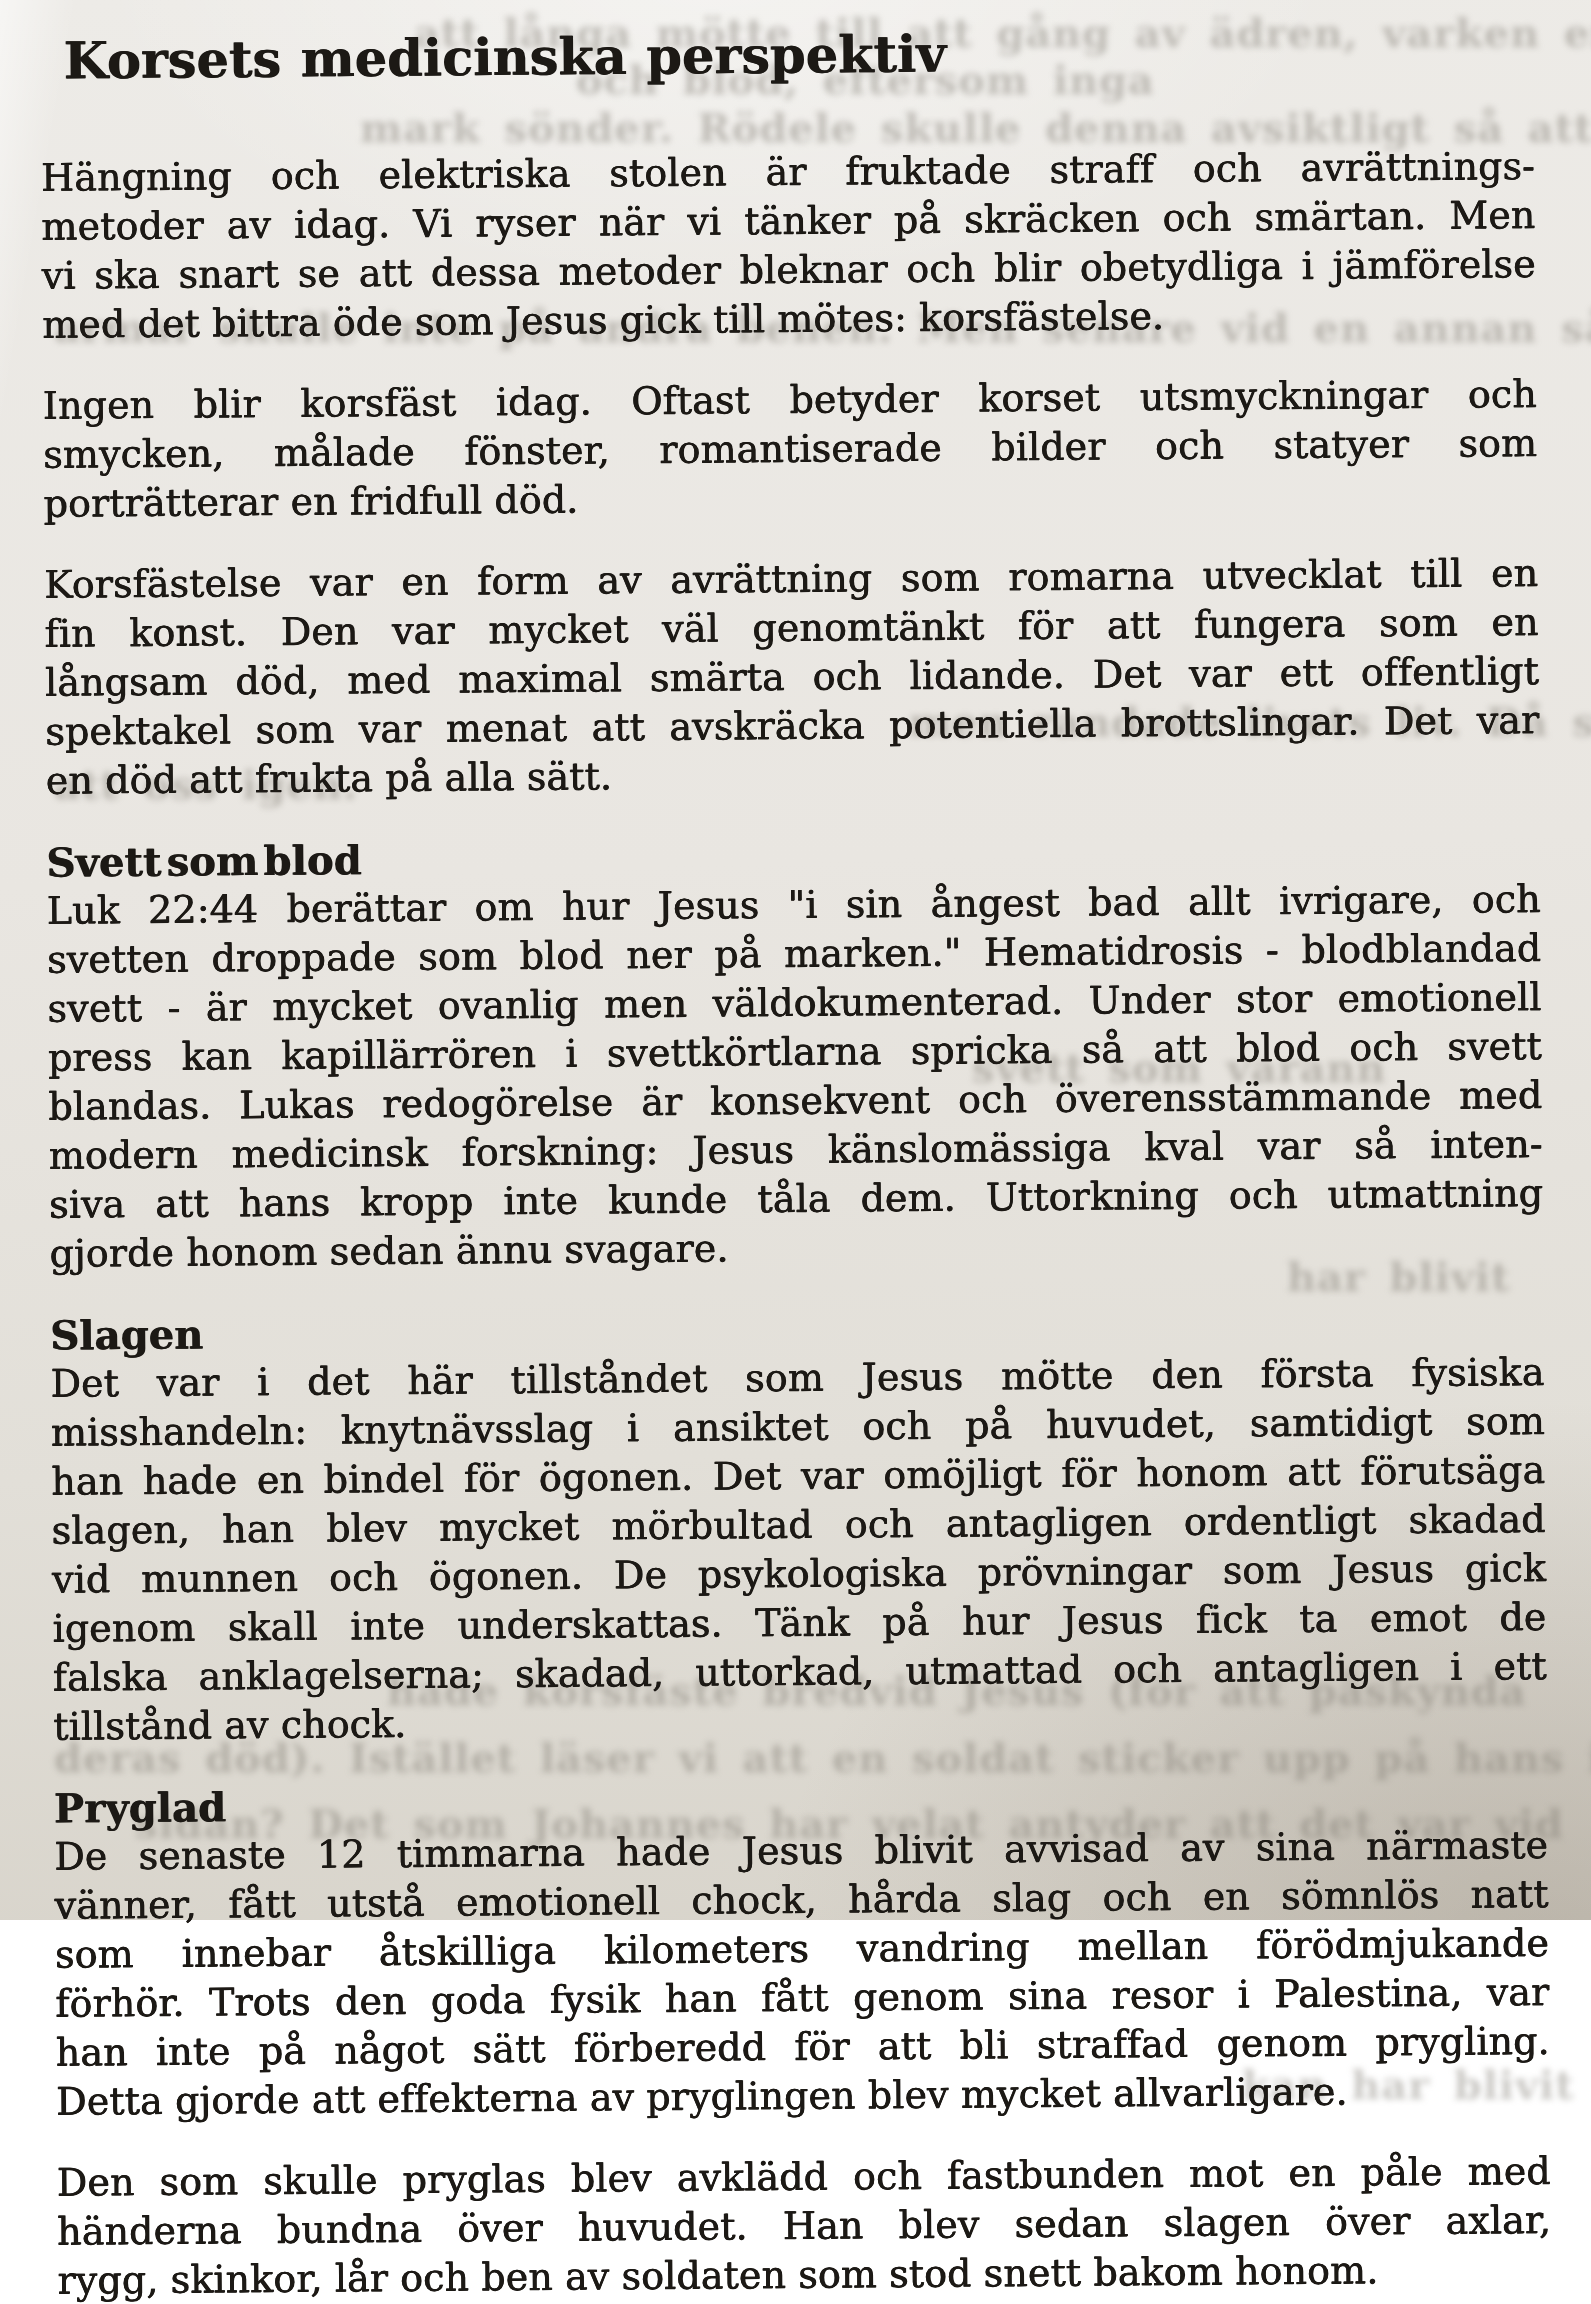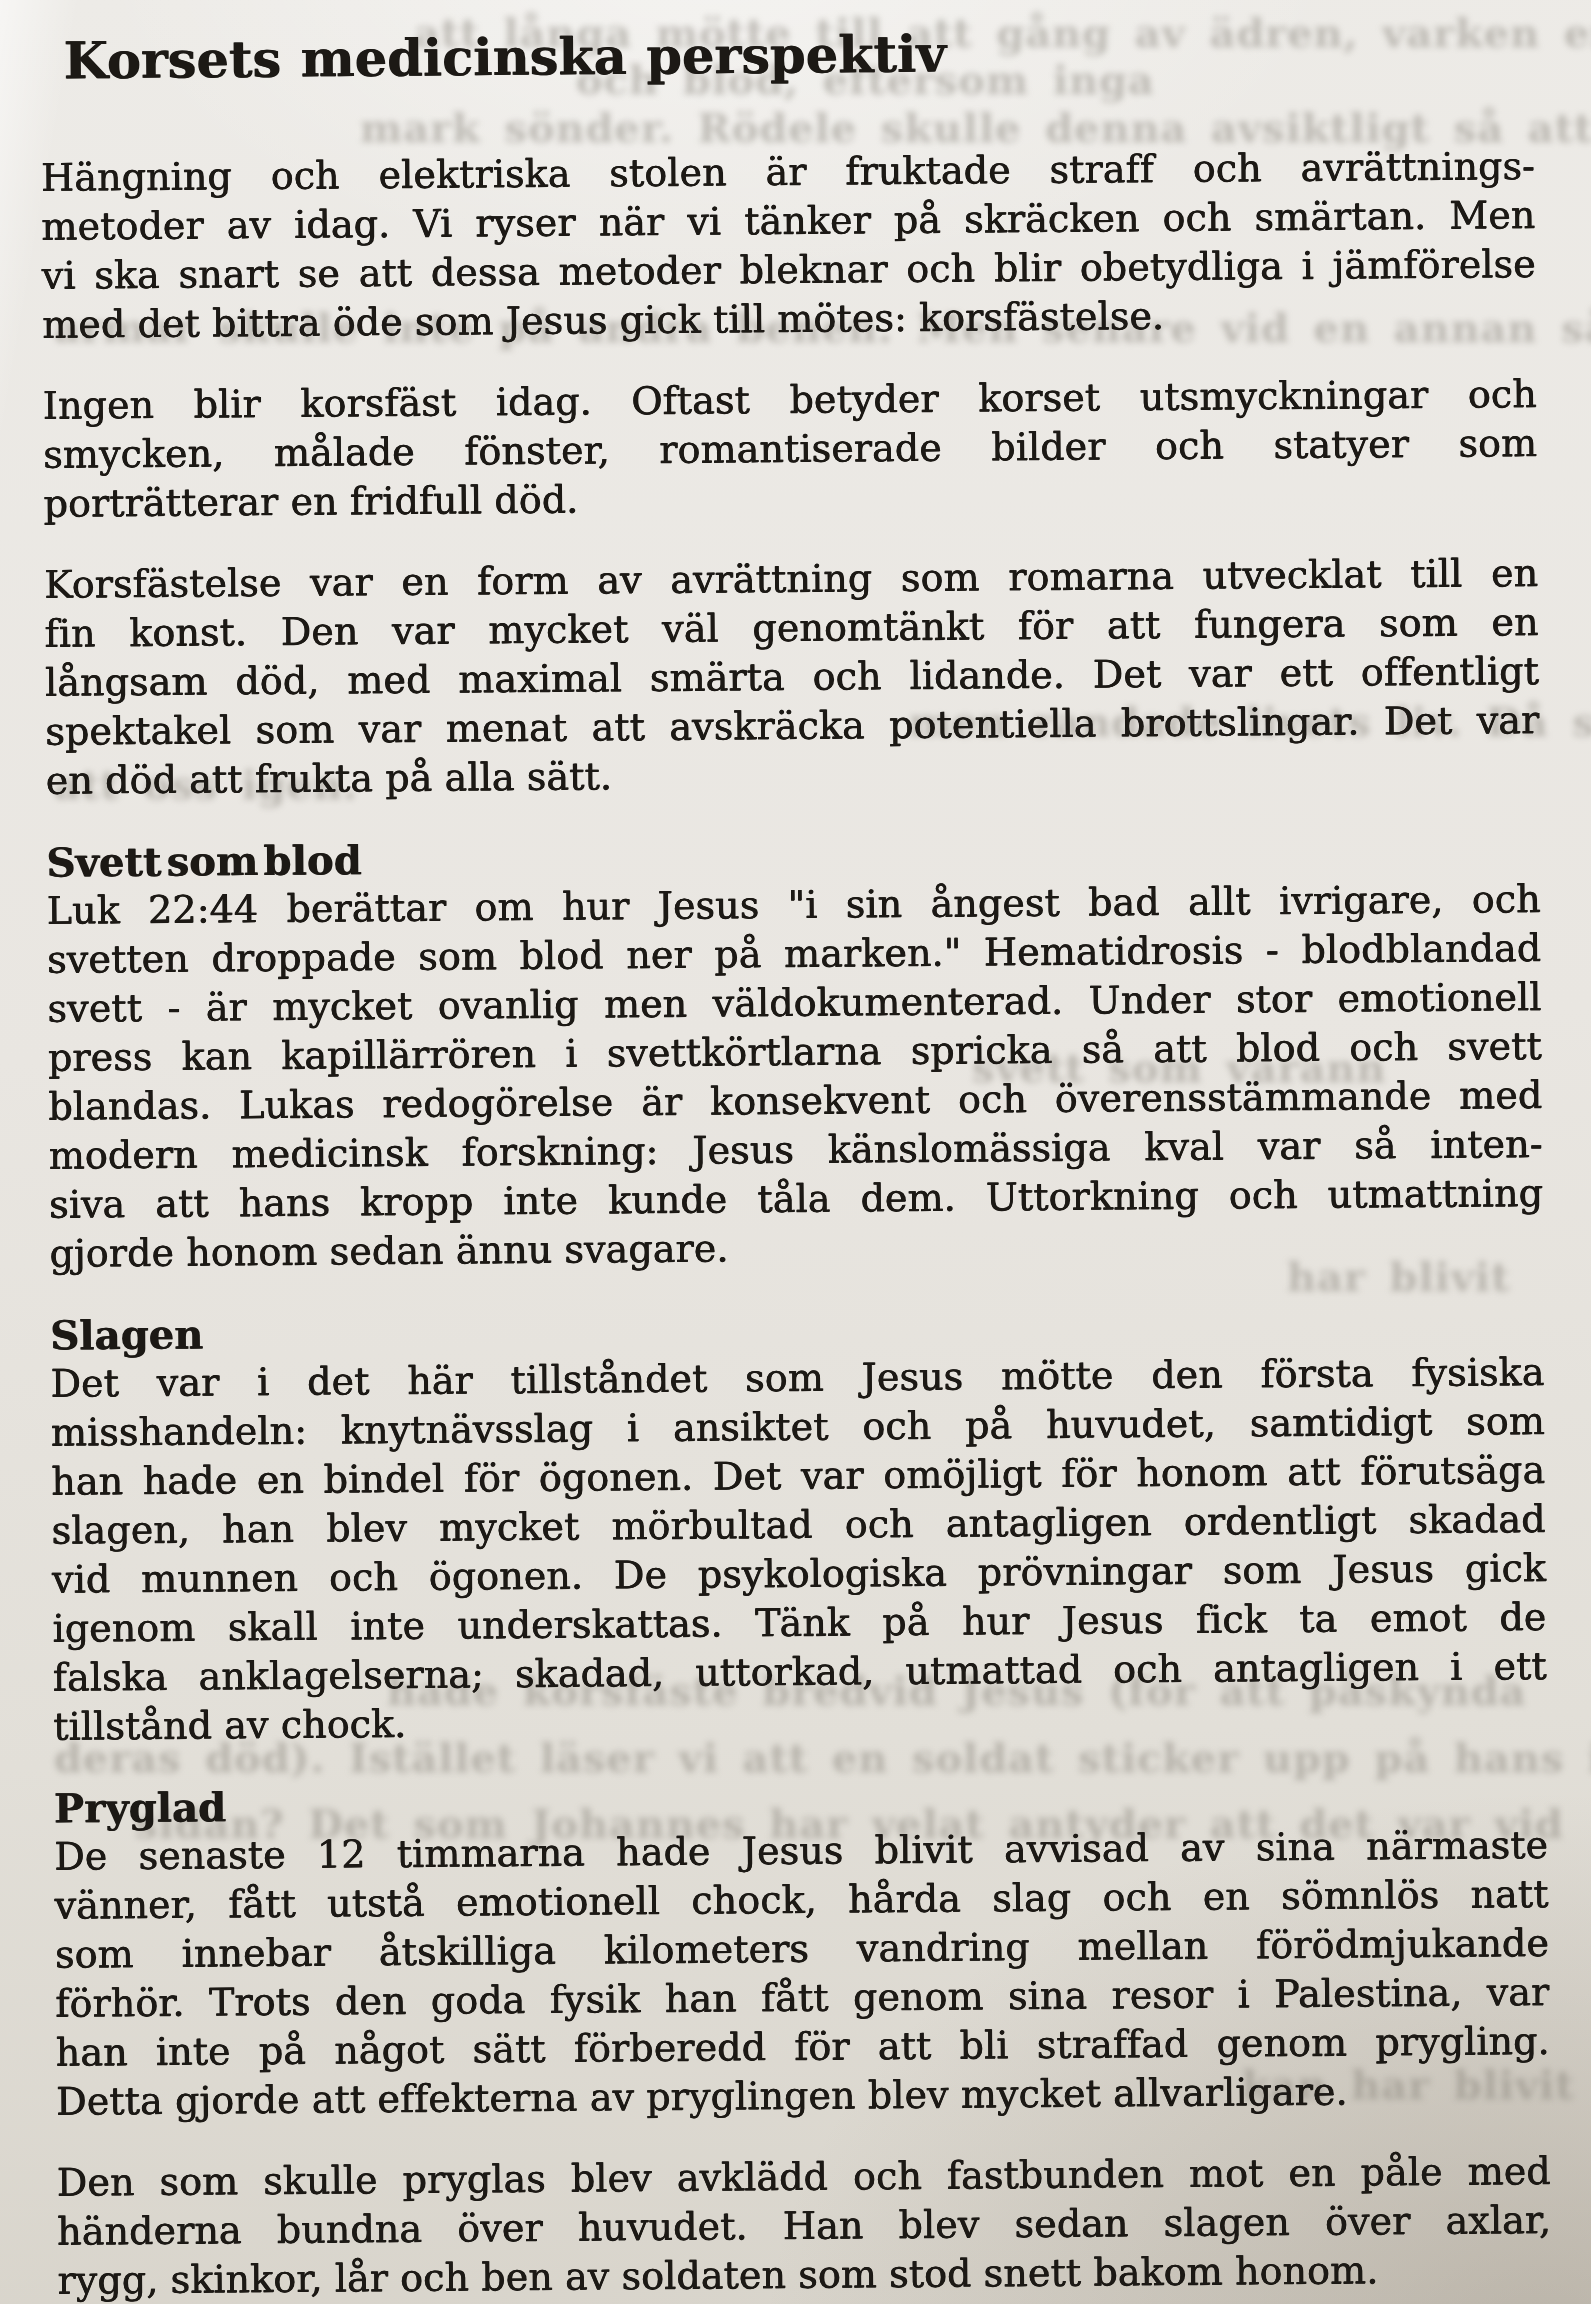--- a/index.html
+++ b/index.html
@@ -7,21 +7,21 @@
     padding: 0;
     width: 1591px;
     height: 2304px;
     overflow: hidden;
     font-family: "DejaVu Serif", serif;
   }
 
   .paper {
     position: relative;
     width: 1591px;
-    height: 2304px;
+    height: 1920px;
     background:
       radial-gradient(1260px 900px at 97% 102%, rgba(118,106,90,0.30), rgba(118,106,90,0) 62%),
       radial-gradient(900px 468px at 45% -2%, rgba(255,255,255,0.42), rgba(255,255,255,0) 70%),
       linear-gradient(100deg, rgba(255,255,255,0.55) 0%, rgba(255,255,255,0) 4%),
       linear-gradient(178deg, #edebe7 0%, #e9e6e1 45%, #e2dfd8 75%, #d8d4cb 100%);
   }
 
   
   .ghost-layer {
     position: absolute;

